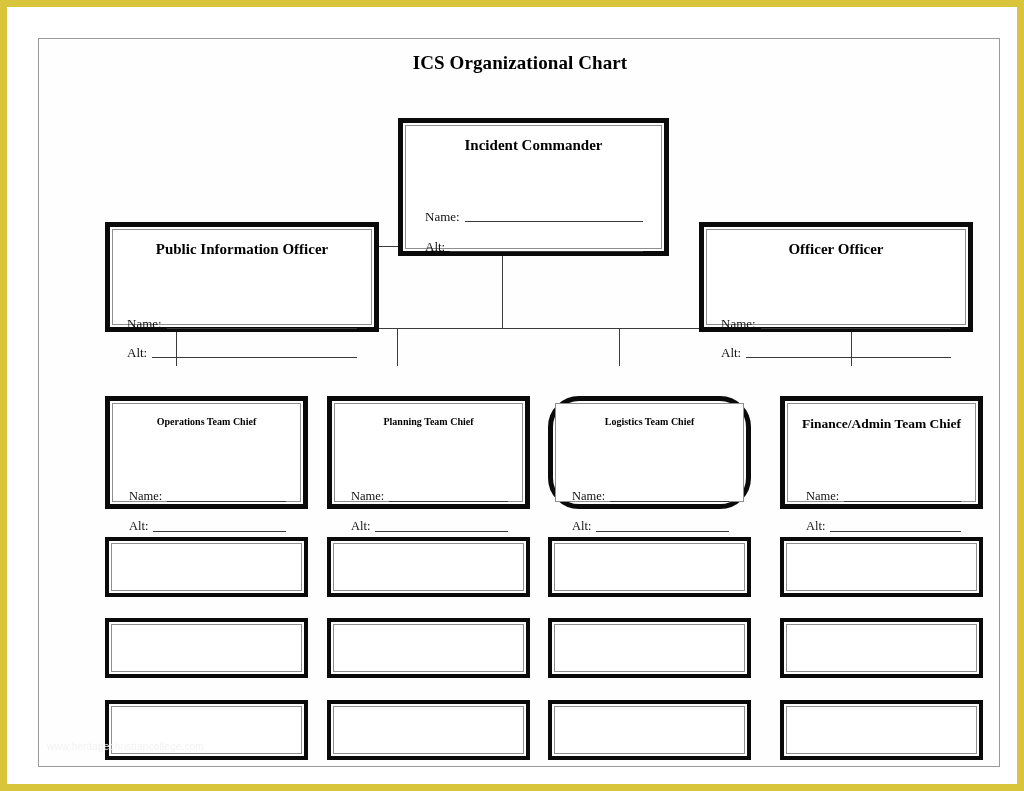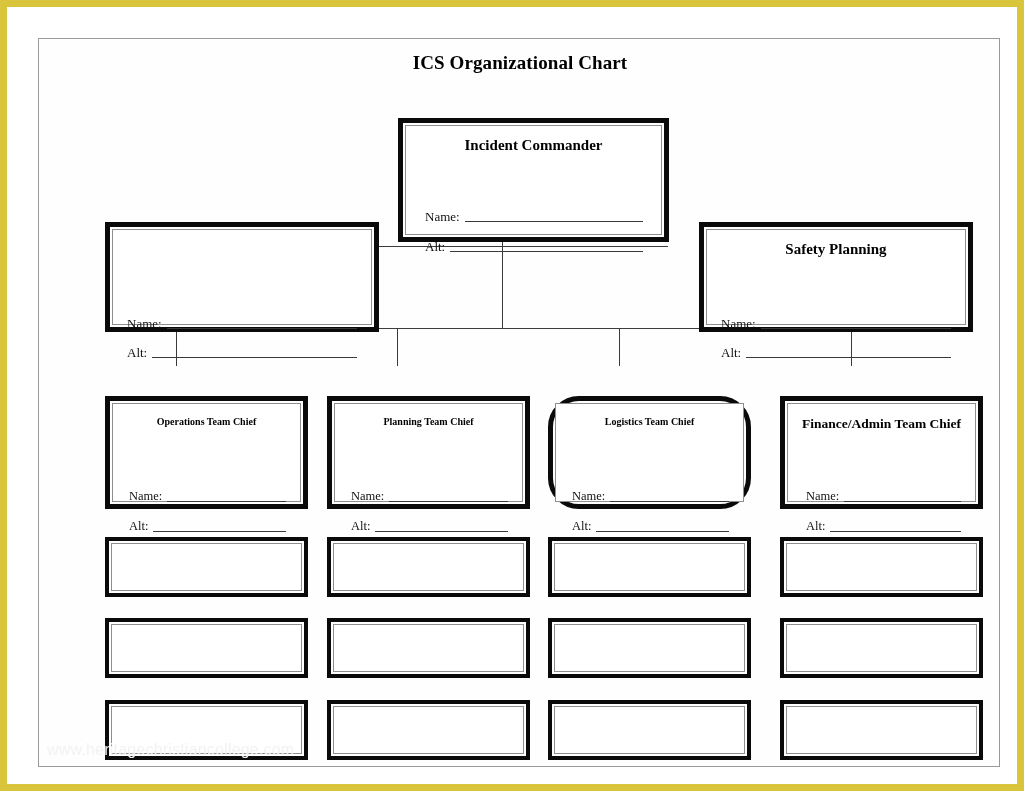--- a/index.html
+++ b/index.html
@@ -103,21 +103,21 @@
   .field .fline {
     flex: 1 1 auto;
     border-bottom: 1px solid #3a3a3a;
     margin-left: 5px;
     height: 1px;
     align-self: flex-end;
     margin-bottom: 1px;
   }
 
   
-  #box-incident-commander { left: 359px; top: 79px; width: 271px; height: 124px; }
+  #box-incident-commander { left: 359px; top: 79px; width: 271px; height: 138px; }
   #box-incident-commander .box-title { top: 11px; font-size: 15px; }
   #box-incident-commander .field { font-size: 13px; left: 19px; right: 18px; }
   #box-incident-commander .f-name { top: 40px; }
   #box-incident-commander .f-alt  { top: 70px; }
 
   #box-public-information-officer { left: 66px; top: 183px; width: 274px; height: 110px; }
   #box-public-information-officer .box-title { top: 11px; font-size: 15px; }
   #box-public-information-officer .field { font-size: 13px; left: 14px; right: 14px; }
   #box-public-information-officer .f-name { top: 43px; }
   #box-public-information-officer .f-alt  { top: 72px; }
@@ -150,21 +150,21 @@
   .col-2 { left: 288px; }
   .col-3 { left: 509px; }
   .col-4 { left: 741px; }
 
   
   #watermark {
     position: absolute;
     left: 8px;
     top: 702px;
     font-family: Liberation Sans, sans-serif;
-    font-size: 16px;
+    font-size: 10px;
     color: #f2f2f2;
     letter-spacing: .2px;
     white-space: nowrap;
   }
 </style>
 </head>
 <body>
 
 <div id="frame">
   <div id="page">
@@ -206,34 +206,35 @@
         </div>
         <div class="field f-alt">
           <span class="flabel">Alt:</span>
           <span class="fline"></span>
         </div>
       </div>
     </div>
 
     <div class="obox" id="box-public-information-officer">
       <div class="inner">
+        <div class="box-title">Public Information Officer</div>
         <div class="field f-name">
           <span class="flabel">Name:</span>
           <span class="fline"></span>
         </div>
         <div class="field f-alt">
           <span class="flabel">Alt:</span>
           <span class="fline"></span>
         </div>
       </div>
     </div>
 
     <div class="obox" id="box-safety-officer">
       <div class="inner">
-        <div class="box-title">Safety Planning</div>
+        <div class="box-title">Officer Officer</div>
         <div class="field f-name">
           <span class="flabel">Name:</span>
           <span class="fline"></span>
         </div>
         <div class="field f-alt">
           <span class="flabel">Alt:</span>
           <span class="fline"></span>
         </div>
       </div>
     </div>

